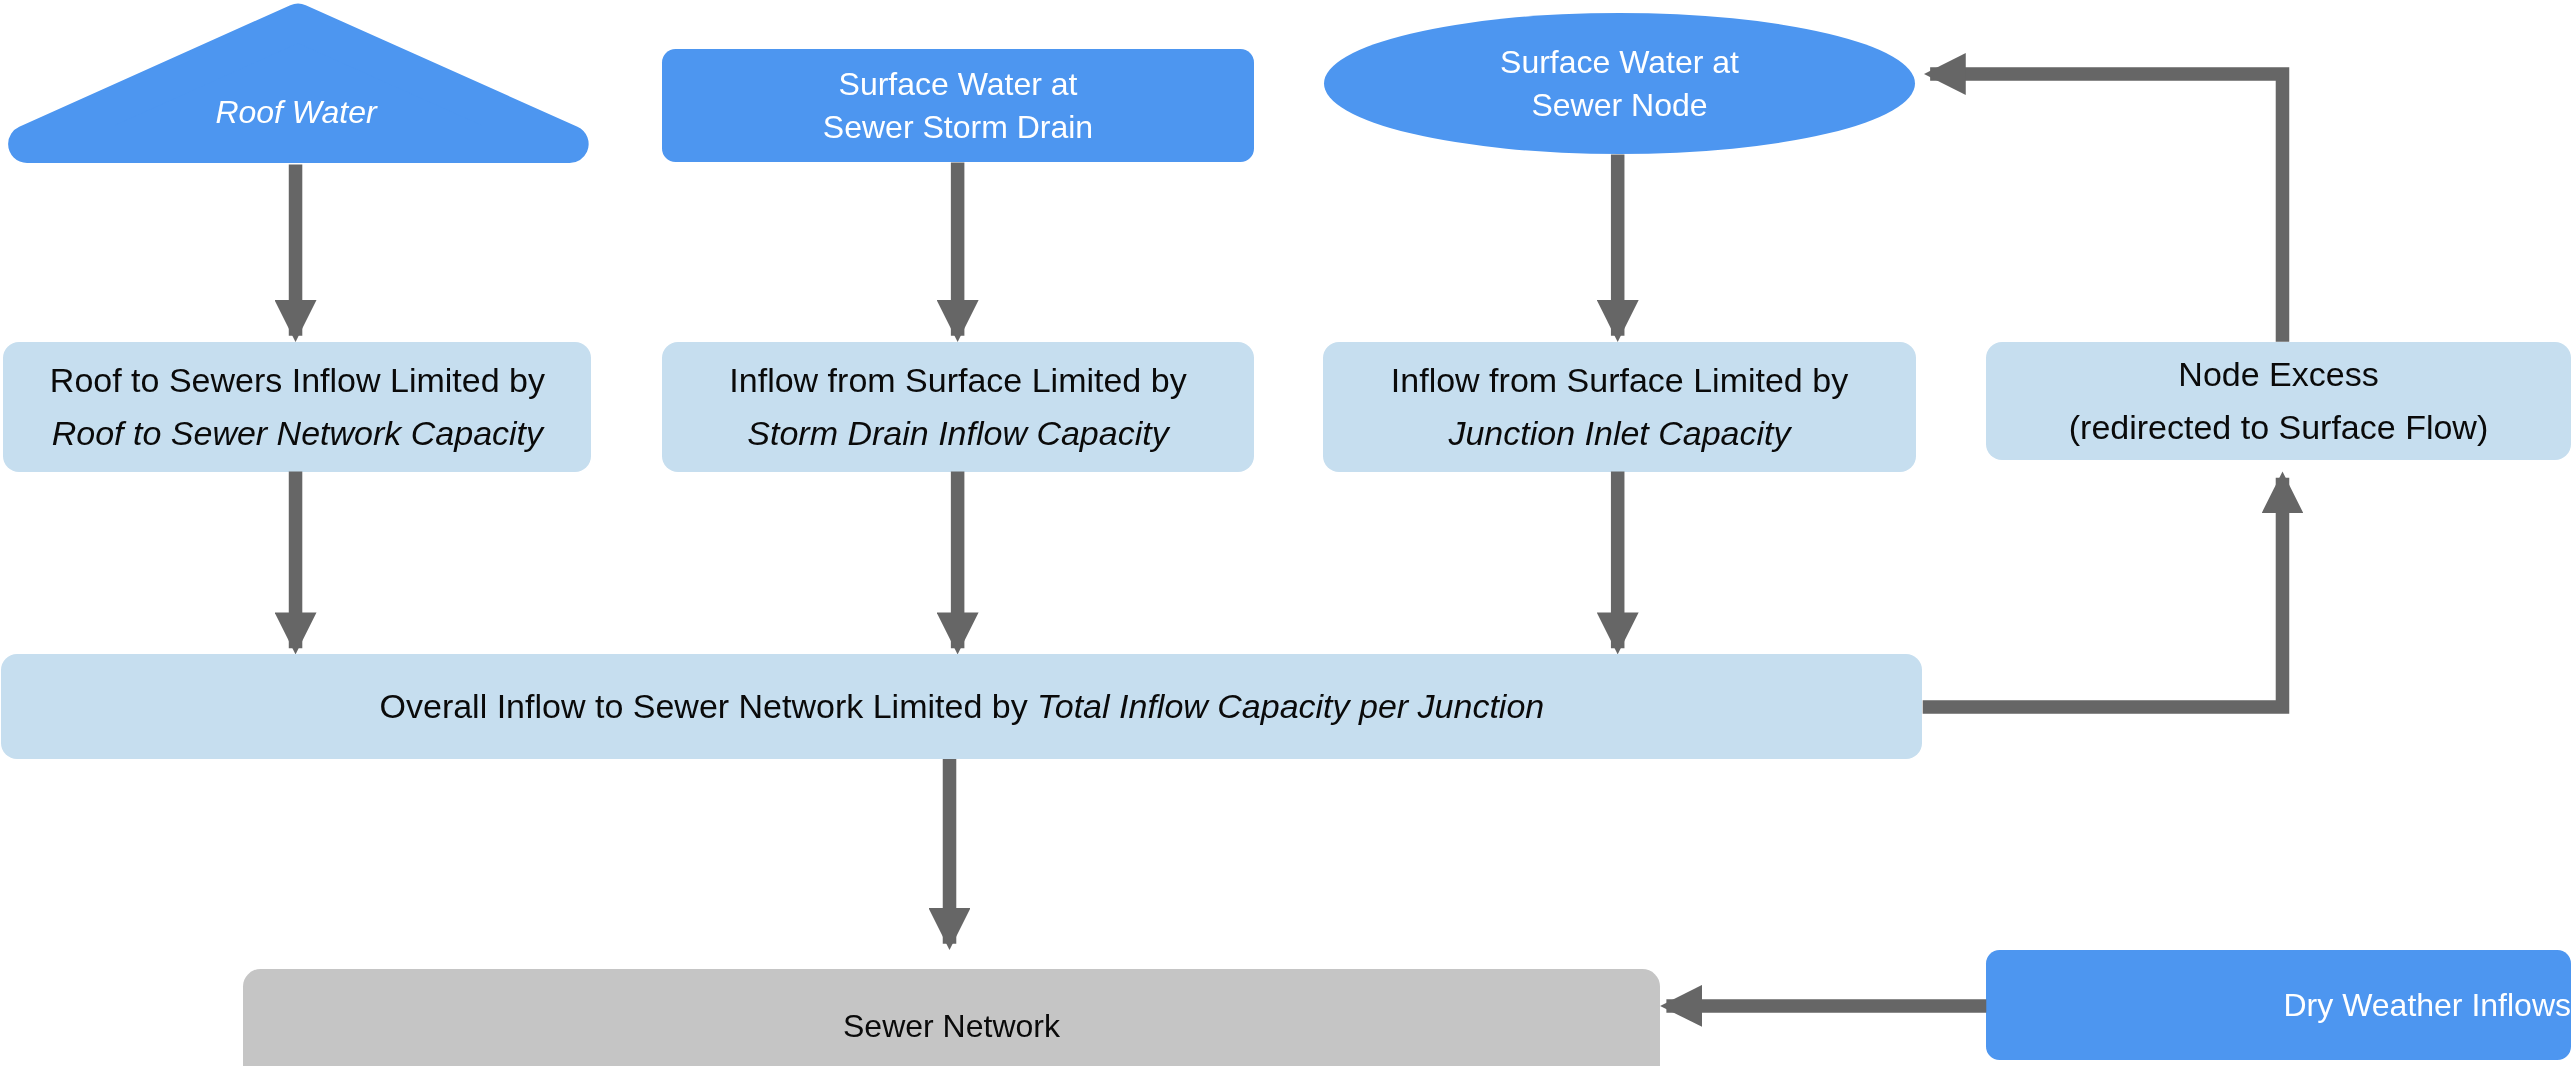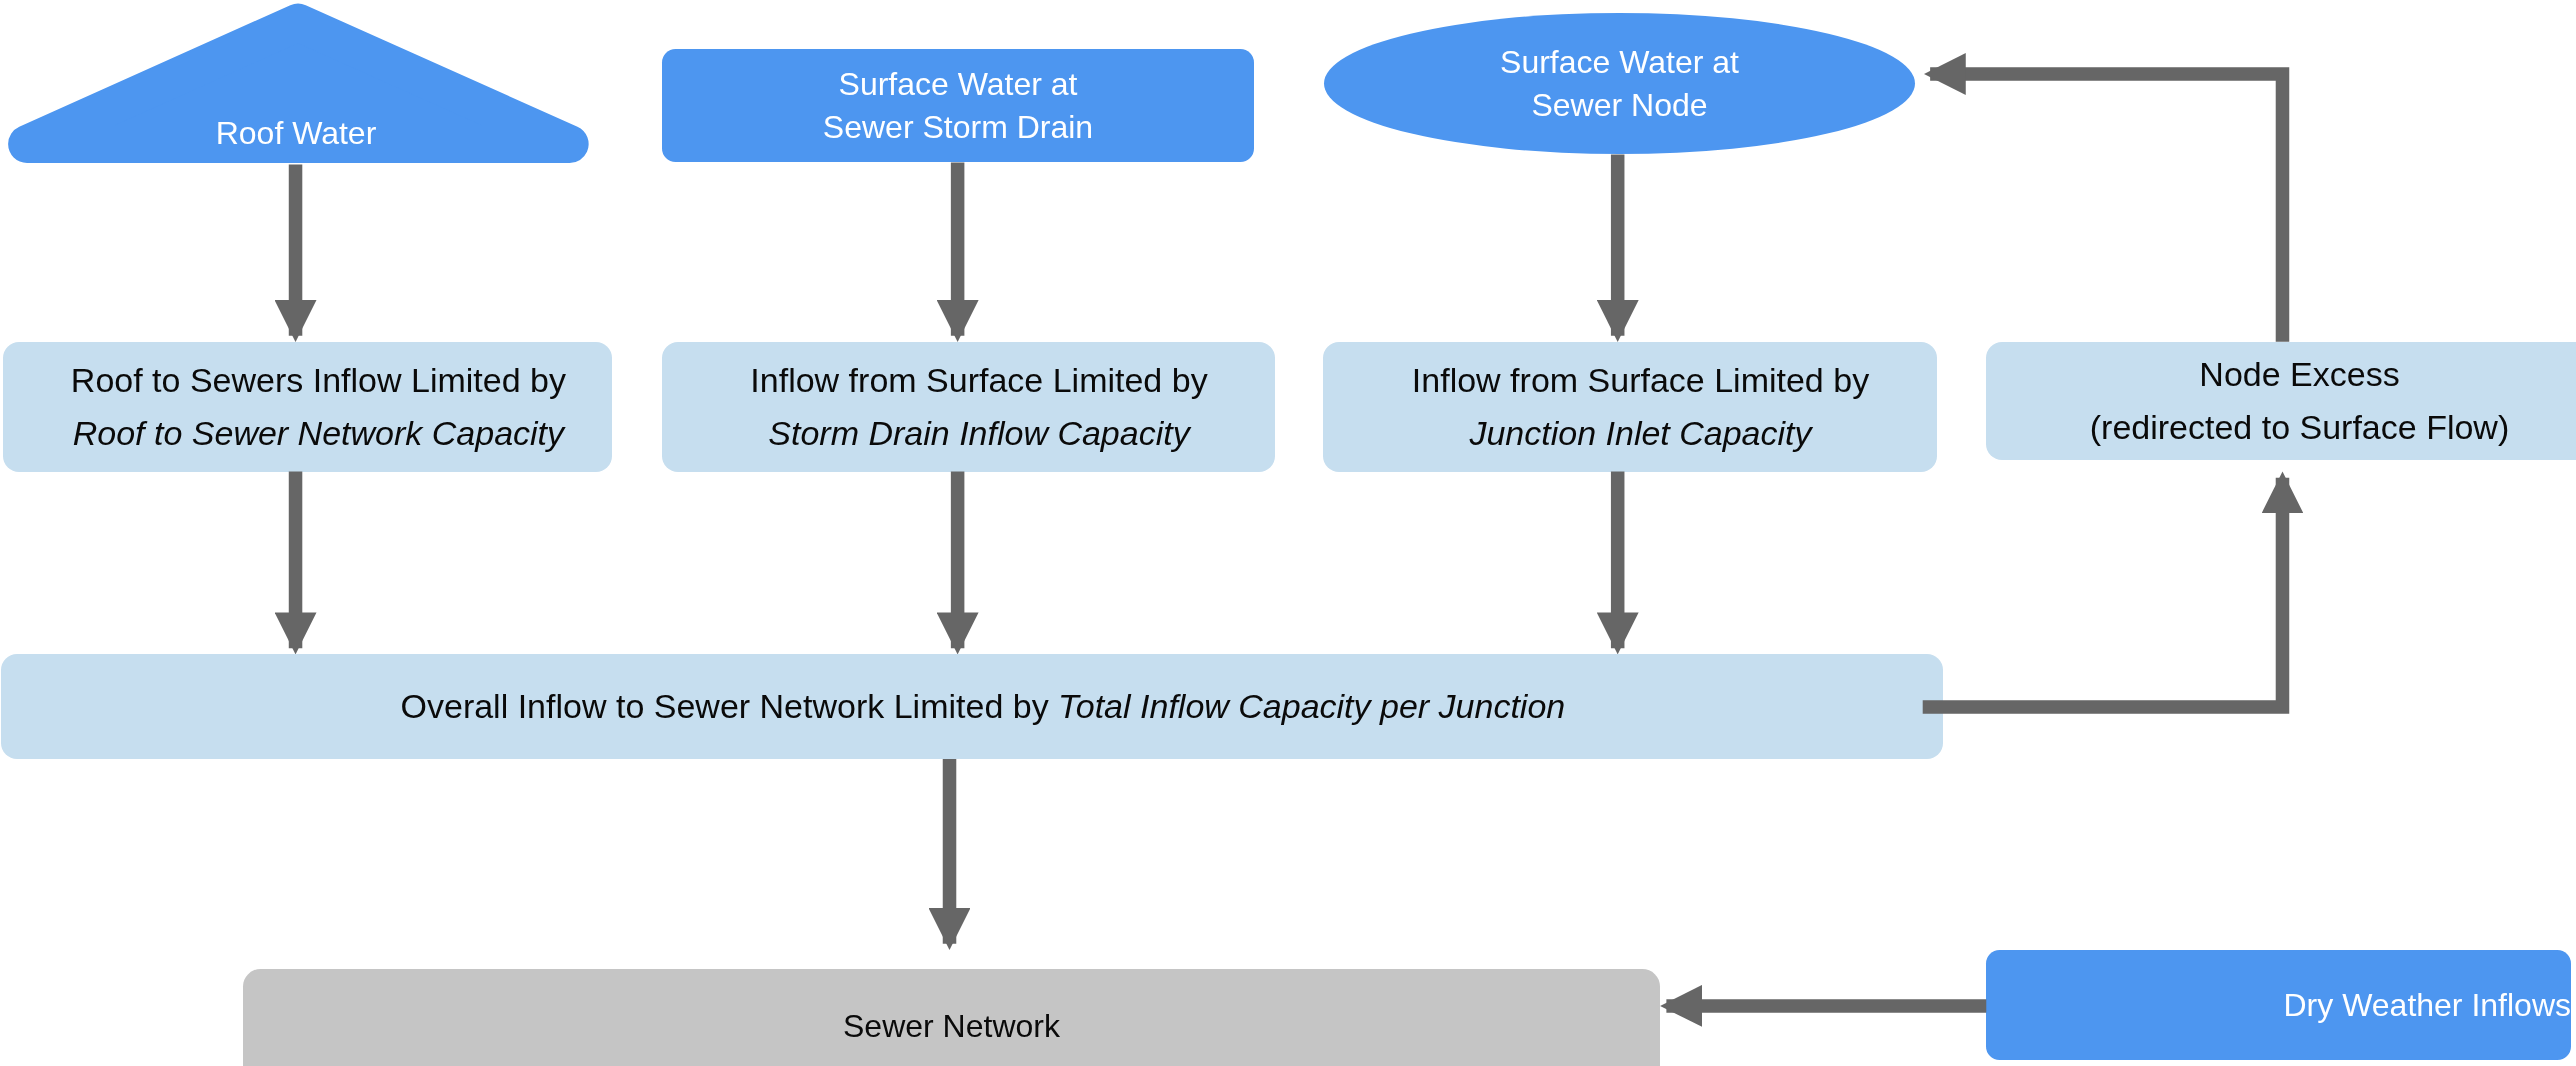--- a/index.html
+++ b/index.html
@@ -15,38 +15,38 @@
   svg.tri{position:absolute;left:0;top:0;z-index:2;}
   svg.tri path{fill:var(--node-blue,#4d96f0);stroke:var(--node-blue,#4d96f0);
     stroke-width:56;stroke-linejoin:round;}
   .node{
     position:absolute;z-index:2;display:flex;flex-direction:column;
     align-items:center;justify-content:center;text-align:center;
     font-size:34px;color:var(--text-dark,#0a0a0a);
   }
   .node .ln{line-height:var(--lh,53px);white-space:nowrap;}
   .blue{background:var(--node-blue,#4d96f0);color:var(--text-light,#ffffff);}
-  .lightblue{background:var(--node-light-blue,#c6deef);padding-left:21px;}
+  .lightblue{background:var(--node-light-blue,#c6deef);}
   .gray{background:var(--node-gray,#c5c5c5);}
   .ellipse{border-radius:50%;}
   .it{font-style:italic;}
   .trilabel{
     position:absolute;z-index:3;display:flex;align-items:center;justify-content:center;
     color:var(--text-light,#ffffff);font-size:32px;white-space:nowrap;
   }
 </style>
 </head>
 <body>
 
 <div class="canvas">
 
   <svg class="tri" width="615" height="176" viewBox="0 0 910 260">
     <path d="M441,33 L843,213 L40,213 Z"></path>
   </svg>
-  <div class="trilabel" style="left:93px;top:113px;width:406px;height:41px;">Roof Water</div>
+  <div class="trilabel" style="left:93px;top:92px;width:406px;height:41px;font-style:italic;">Roof Water</div>
 
   <div class="node blue" style="left:662px;top:49px;width:592px;height:113px;border-radius:13.5px;--lh:43px;font-size:32px;">
     <div class="ln">Surface Water at</div>
     <div class="ln">Sewer Storm Drain</div>
   </div>
 
   <div class="node blue ellipse" style="left:1324px;top:13px;width:591px;height:141px;--lh:43px;font-size:32px;">
     <div class="ln">Surface Water at</div>
     <div class="ln">Sewer Node</div>
   </div>

